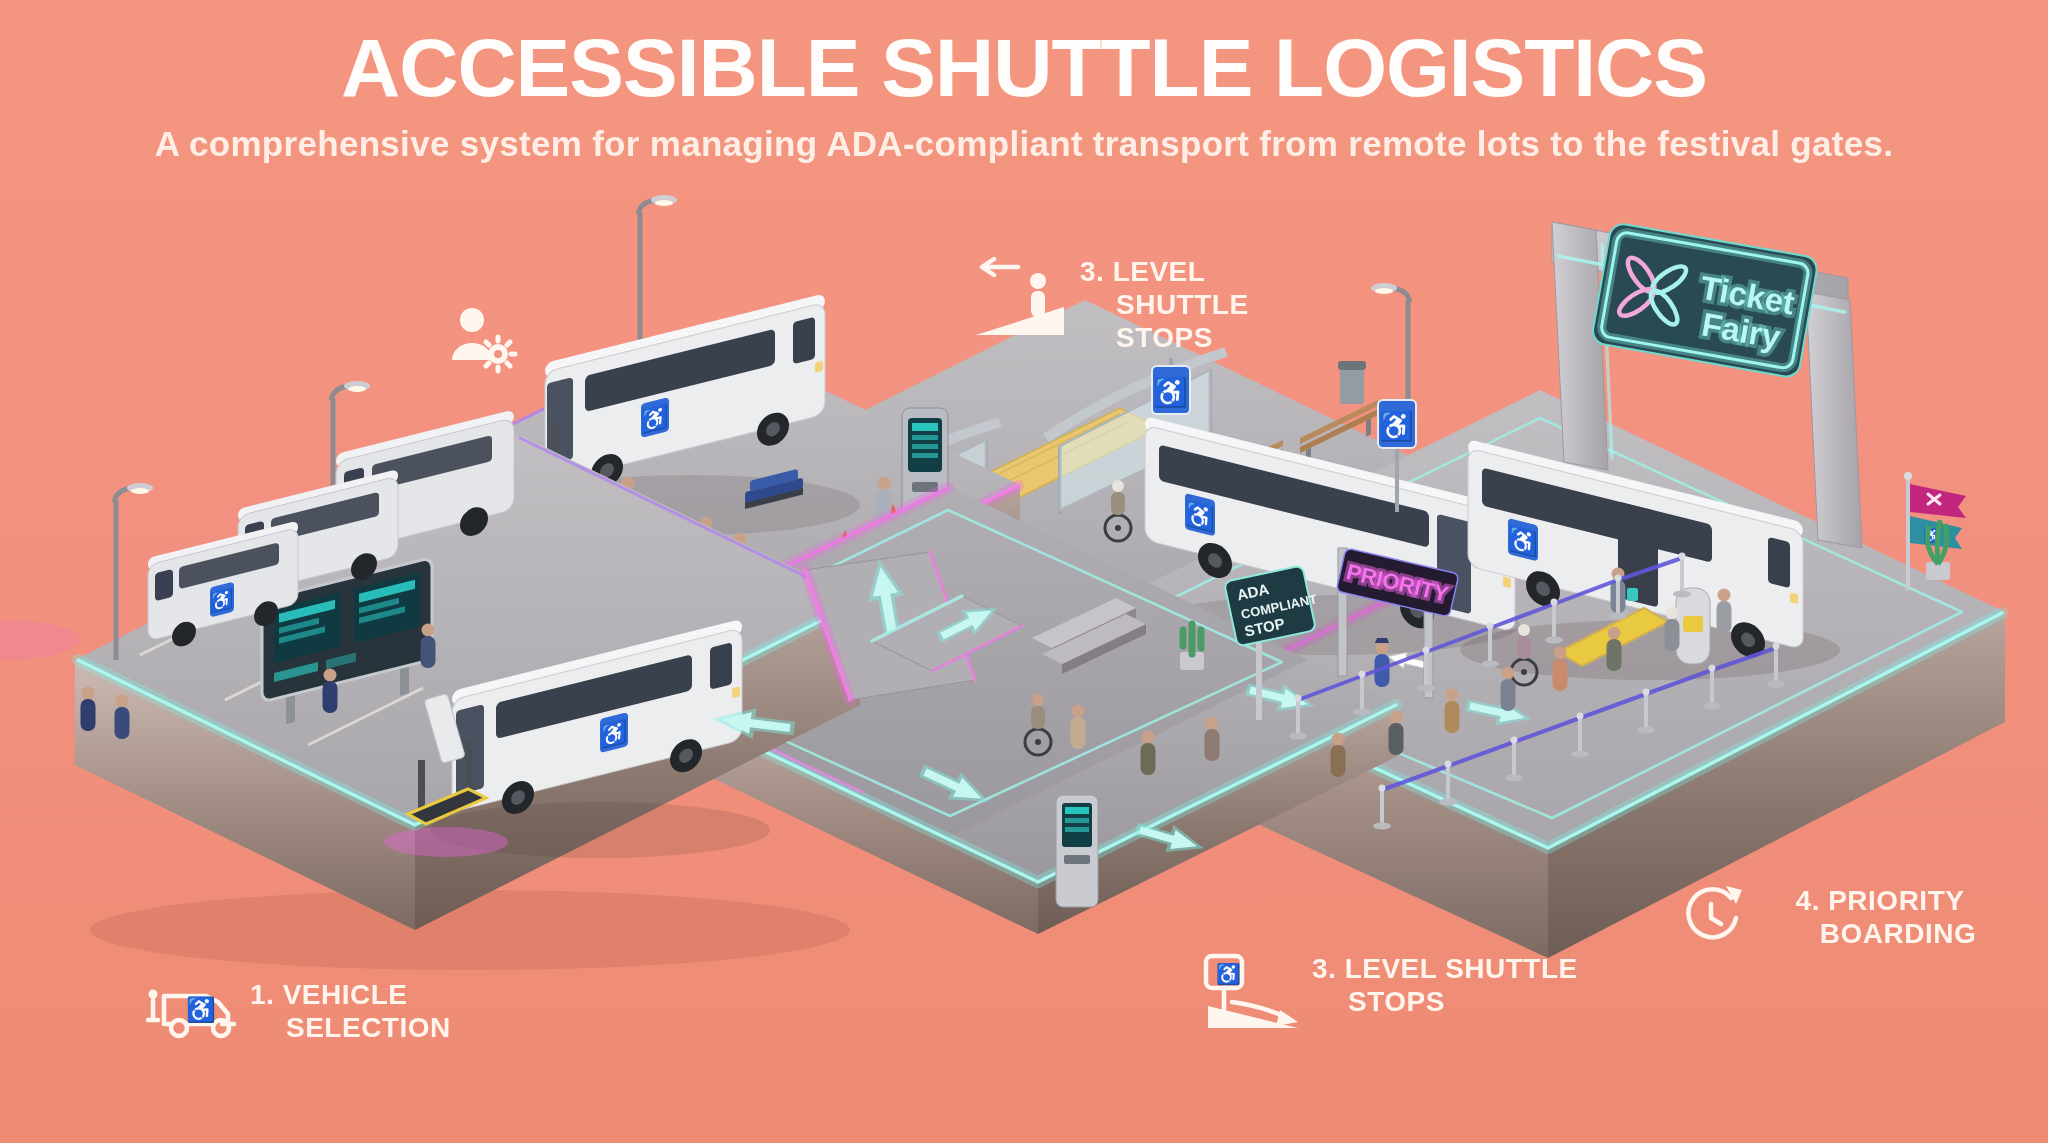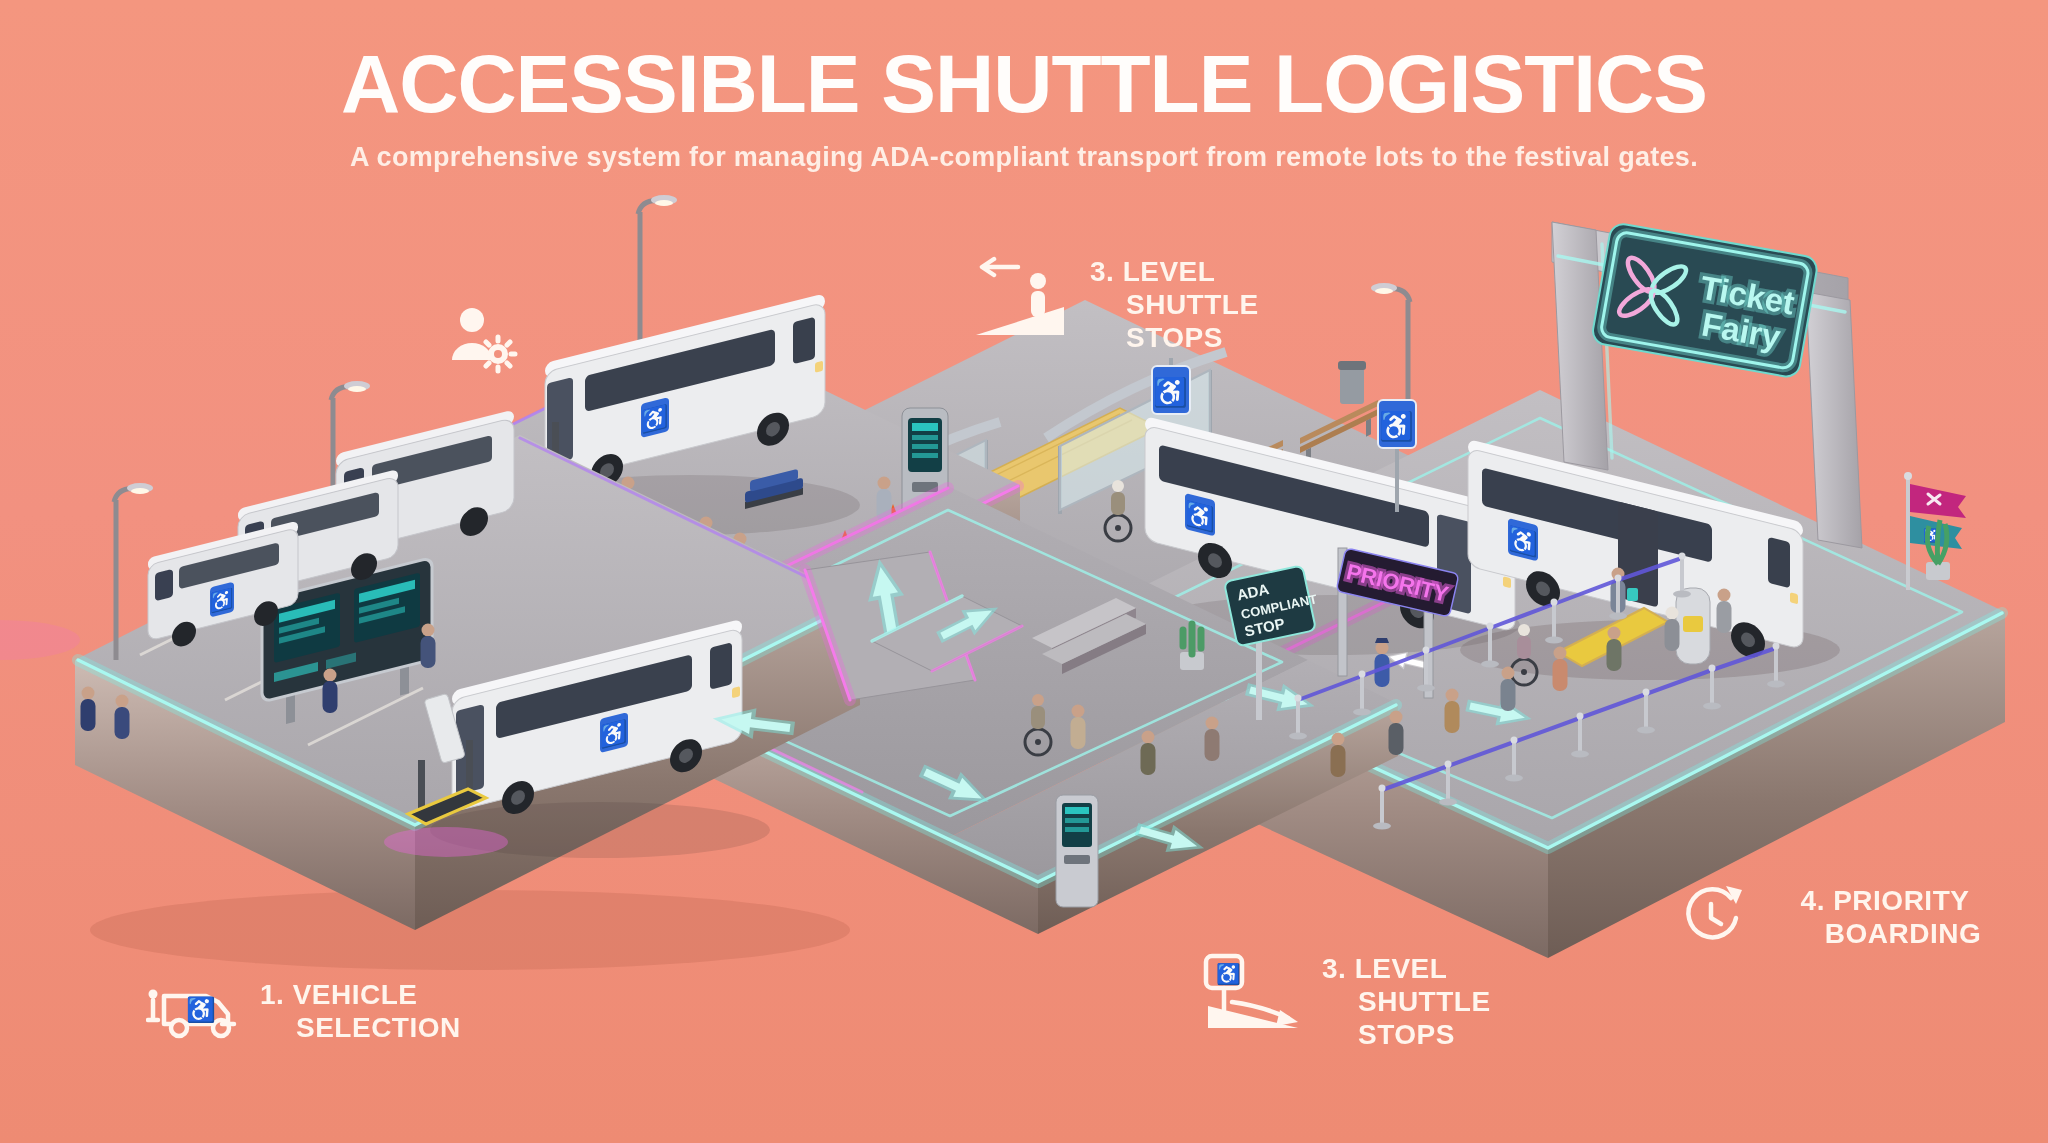--- a/index.html
+++ b/index.html
@@ -2,25 +2,25 @@
 <html><head>
 <meta charset="utf-8">
 <style>
   html,body{margin:0;padding:0;background:#e9846e;}
   .stage{position:relative;width:2048px;height:1143px;overflow:hidden;
     background:linear-gradient(180deg,#F4967F 0%,#F29180 45%,#EE8B73 100%);
     font-family:"Liberation Sans",sans-serif;}
   .scene{position:absolute;left:0;top:0;width:2048px;height:1143px;z-index:1;
     font-family:"Liberation Sans",sans-serif;}
   .hdr{position:absolute;left:0;top:26px;width:2048px;text-align:center;z-index:3;}
-  .hdr h1{margin:16px;font-size:82px;line-height:1.02;font-weight:bold;color:#FFFDFB;
+  .hdr h1{margin:0;font-size:82px;line-height:1.02;font-weight:bold;color:#FFFDFB;
     letter-spacing:-1px;text-transform:uppercase;}
-  .hdr p{margin:14px 0 16px 0;font-size:27px;font-weight:bold;color:rgba(255,245,238,0.92);
+  .hdr p{margin:14px 0 16px 0;font-size:35px;font-weight:bold;color:rgba(255,245,238,0.92);
     letter-spacing:.3px;}
-  .step{position:absolute;display:flex;align-items:flex-start;gap:14px;z-index:3;}
+  .step{position:absolute;display:flex;align-items:flex-start;gap:4px;z-index:3;}
   .step .txt{font-size:28px;font-weight:bold;color:#FFF5ED;letter-spacing:.5px;
     line-height:1.18;padding-left:36px;text-indent:-36px;}
   .step svg{flex:0 0 auto;}
   .ic{stroke:#FFF6EF;stroke-width:4.5;fill:none;stroke-linecap:round;stroke-linejoin:round;}
   .icf{fill:#FFF6EF;stroke:none;}
   
   .nc1{stroke:rgba(120,243,232,.32);stroke-width:12;fill:none;stroke-linecap:round;stroke-linejoin:round;}
   .nc2{stroke:#A9F8F0;stroke-width:3.4;fill:none;stroke-linecap:round;stroke-linejoin:round;}
   .np1{stroke:rgba(242,99,228,.30);stroke-width:12;fill:none;stroke-linecap:round;stroke-linejoin:round;}
   .np2{stroke:#F57BEA;stroke-width:3;fill:none;stroke-linecap:round;stroke-linejoin:round;}

